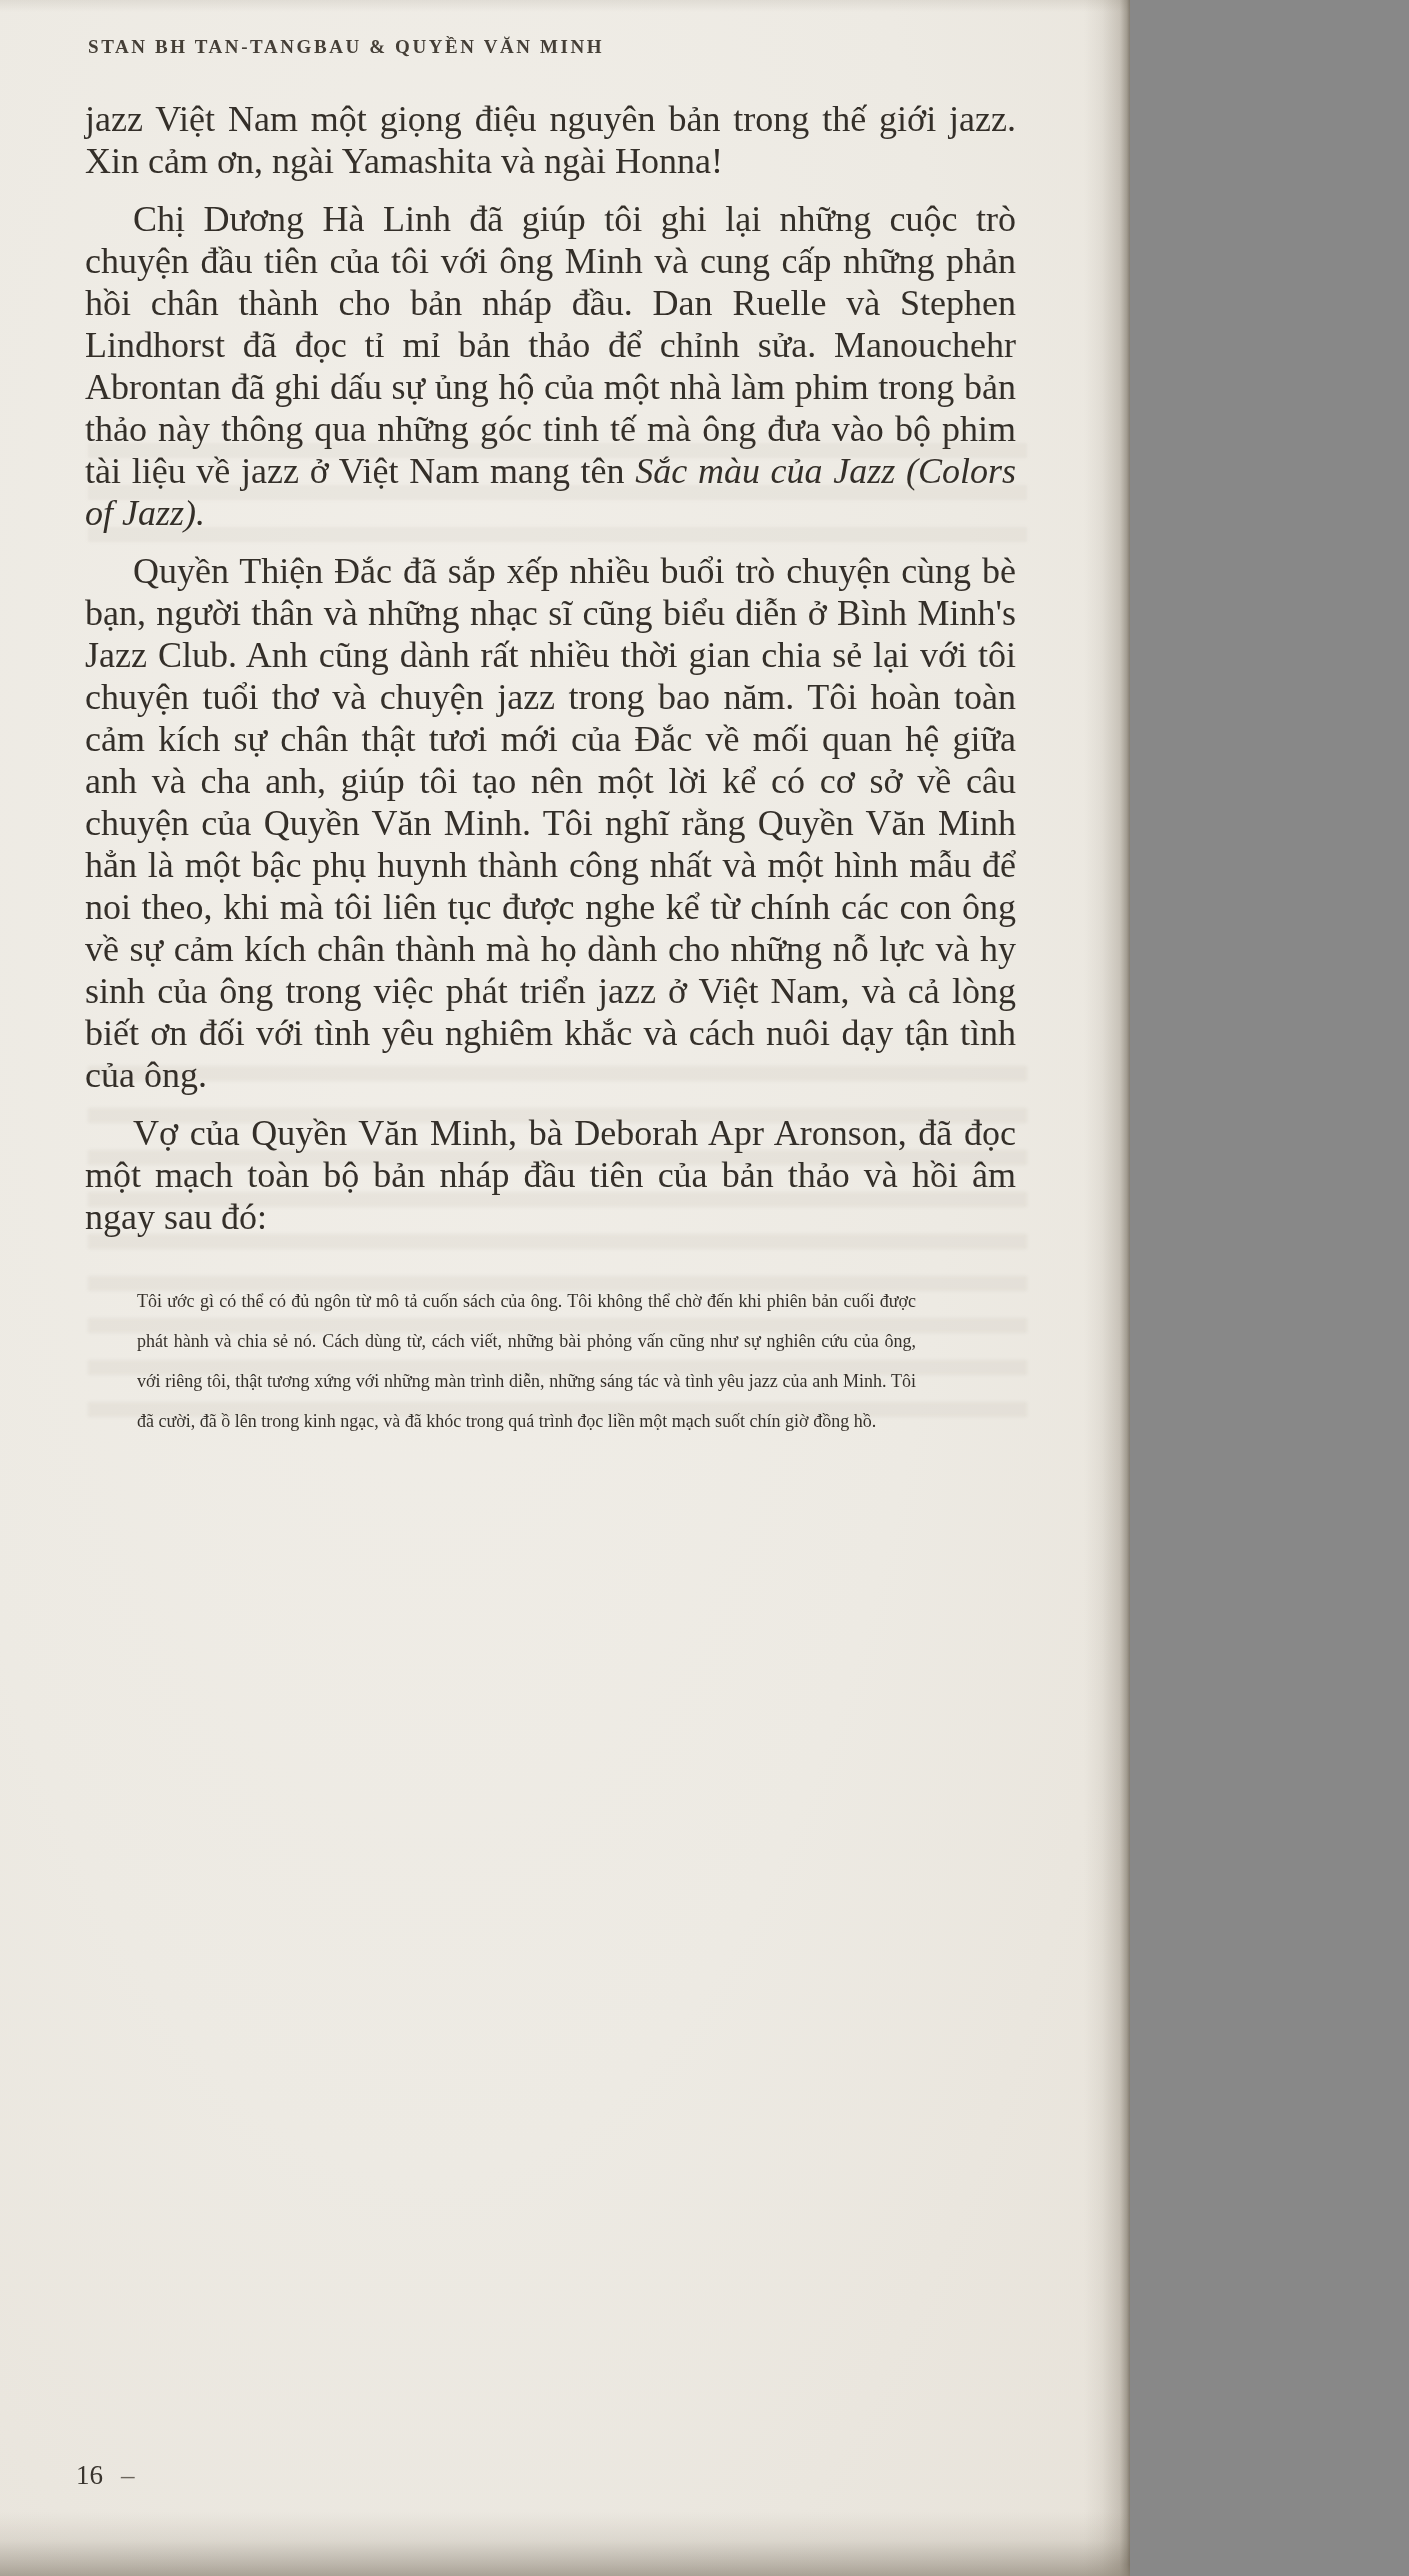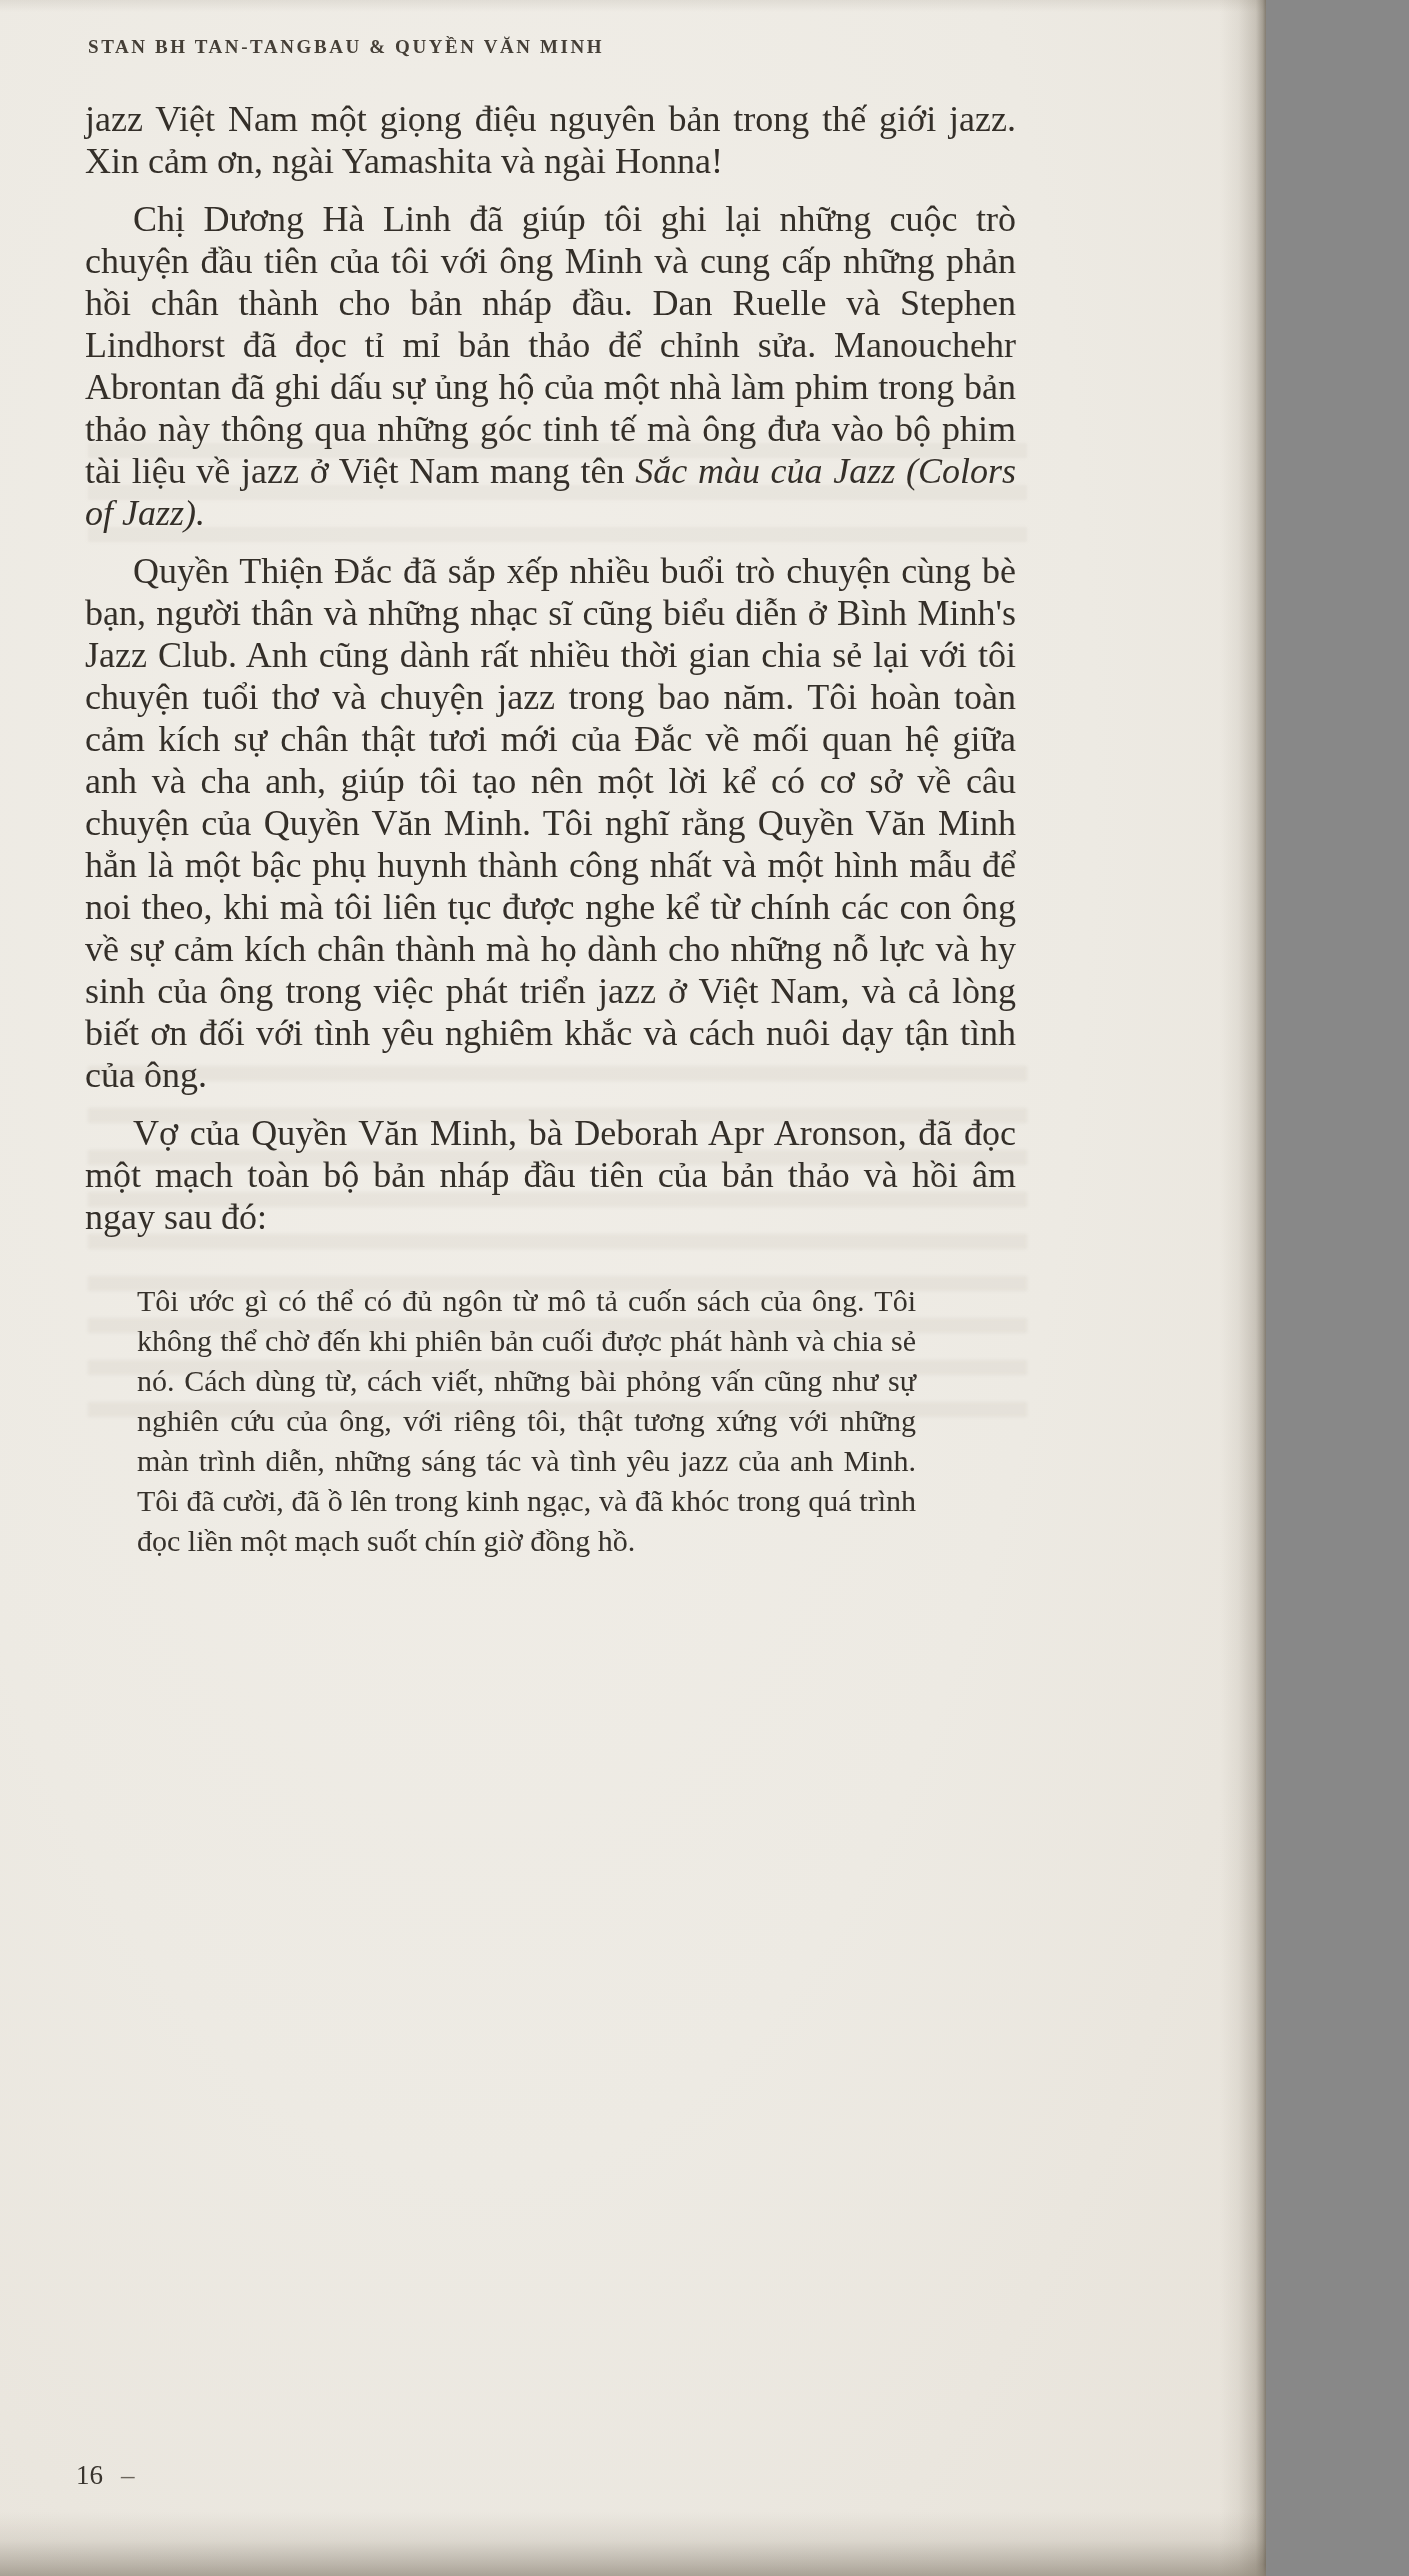--- a/index.html
+++ b/index.html
@@ -2,21 +2,21 @@
 <html><head>
 <meta charset="utf-8">
 <style>
   html, body {
     margin: 0;
     padding: 0;
     background: #888;
   }
   .page {
     position: relative;
-    width: 1266px;
+    width: 1130px;
     height: 2576px;
     overflow: hidden;
     background-color: #ece9e2;
     background-image: radial-gradient(ellipse at 38% 30%, #f1eee8 0%, #edeae3 55%, #e7e2d9 100%);
     font-family: "Liberation Serif", "DejaVu Serif", serif;
     color: #342f29;
   }
 
   .running-header {
     position: absolute;
@@ -46,21 +46,21 @@
   .para.indent { text-indent: 48px; margin-top: 16px; }
   .italic { font-style: italic; }
 
   .quote-block {
     margin-top: 43px;
     margin-left: 52px;
     width: 779px;
   }
   .quote-para {
     margin: 0;
-    font-size: 30px;
+    font-size: 18px;
     line-height: 40px;
     text-align: justify;
     color: #36312b;
   }
   .quote-close {
     margin: 44px 0 0 0;
     font-size: 25.5px;
     line-height: 40px;
     color: #36312b;
   }

